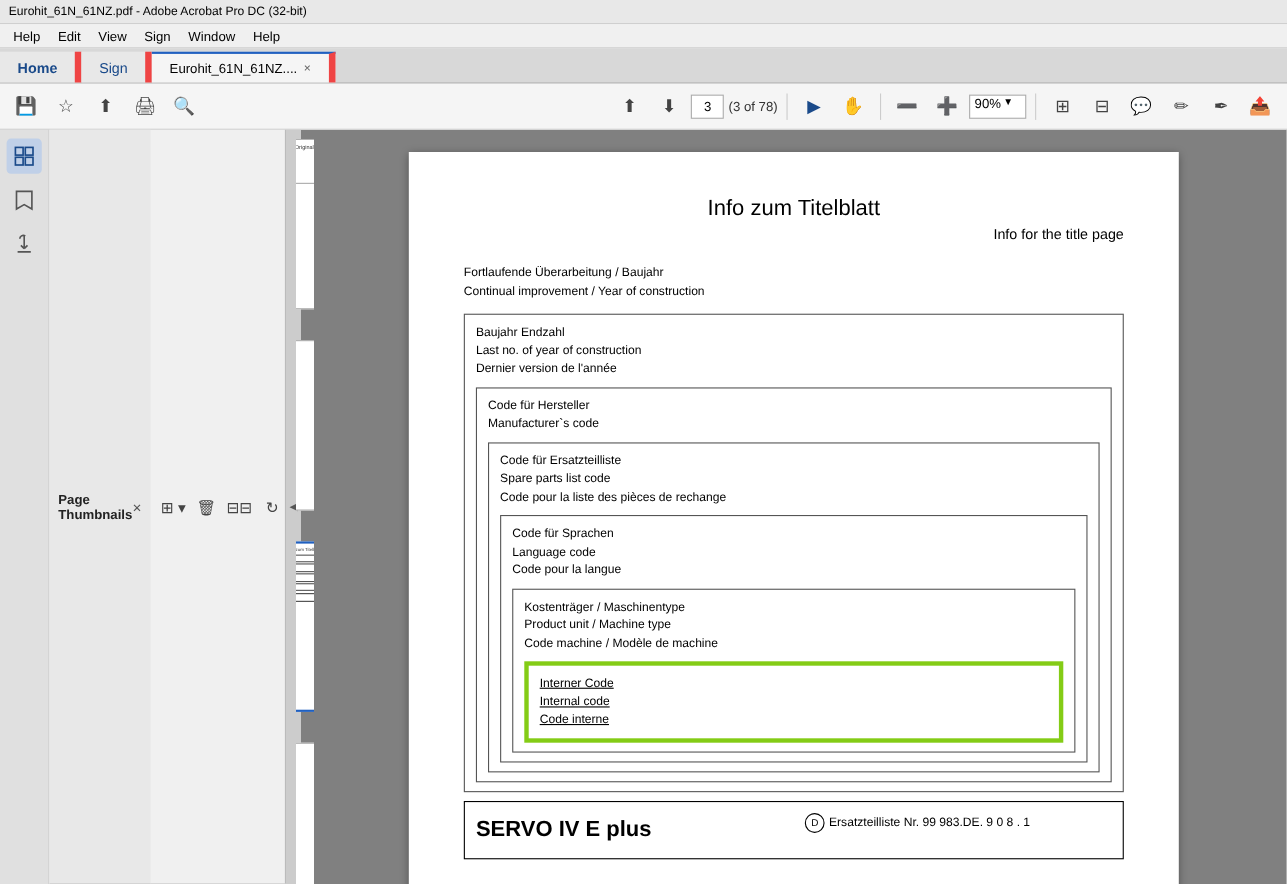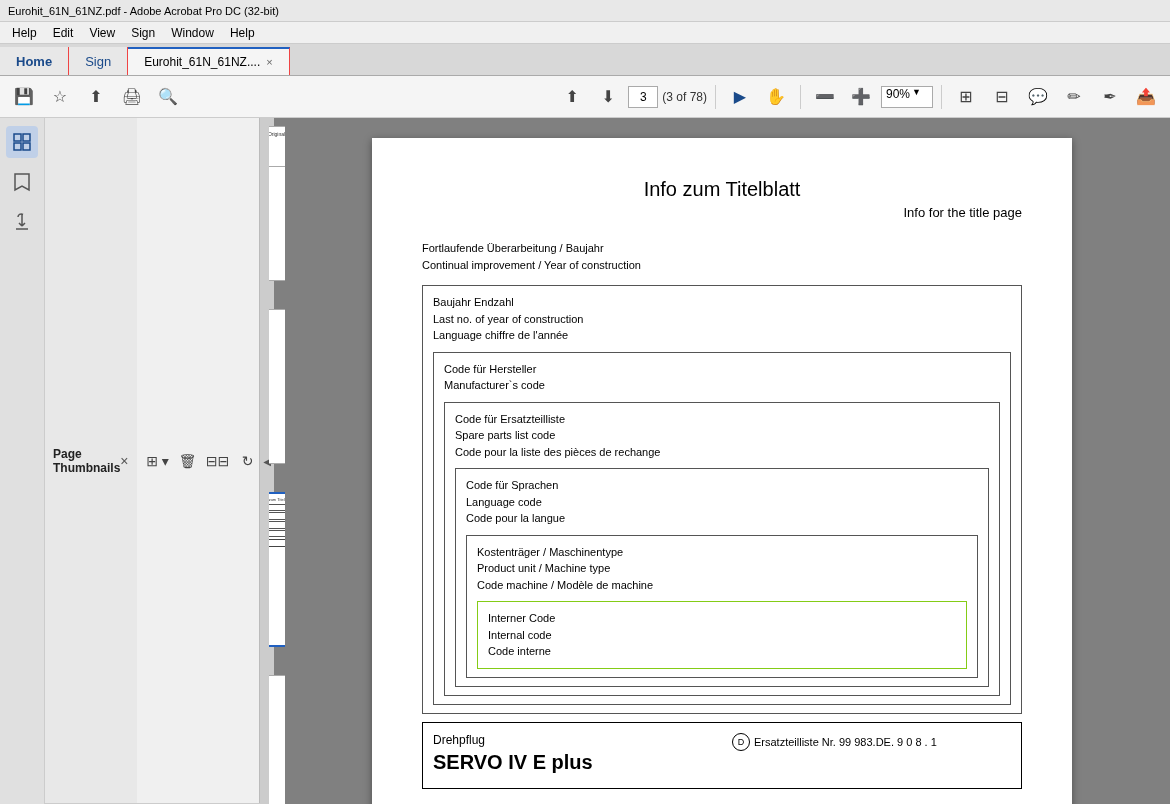--- a/index.html
+++ b/index.html
@@ -41,21 +41,21 @@
       padding: 0 0;
       border-bottom: 1px solid #aaa;
     }
     .tab {
       height: 28px;
       padding: 0 16px;
       display: flex;
       align-items: center;
       font-size: 13px;
       cursor: pointer;
-      border-right: 1px solid #ef4444;
+      border-right: 6px solid #ef4444;
       background: #e8e8e8;
     }
     .tab.active {
       background: #f5f5f5;
       border-top: 2px solid #2060c0;
       font-weight: normal;
     }
     .tab-home { font-weight: bold; color: #1a4a8a; }
     .tab-tools { color: #1a4a8a; }
     .tab-doc {
@@ -490,55 +490,54 @@
       <div style="margin-top:20px;">
         <div class="pdf-section-text">Fortlaufende Überarbeitung / Baujahr</div>
         <div class="pdf-section-text">Continual improvement / Year of construction</div>
       </div>
 
       <div style="margin-top:12px;position:relative;">
 
         <div style="border:1px solid #555;padding:8px 10px;margin-bottom:0;position:relative;">
           <div class="pdf-section-text" style="font-weight:normal;">Baujahr Endzahl</div>
           <div class="pdf-section-text">Last no. of year of construction</div>
-          <div class="pdf-section-text">Language chiffre de l'année</div>
+          <div class="pdf-section-text">Dernier version de l'année</div>
 
           <div style="border:1px solid #555;padding:8px 10px;margin-top:8px;position:relative;">
             <div class="pdf-section-text">Code für Hersteller</div>
             <div class="pdf-section-text">Manufacturer`s  code</div>
 
             <div style="border:1px solid #555;padding:8px 10px;margin-top:8px;">
               <div class="pdf-section-text">Code für Ersatzteilliste</div>
               <div class="pdf-section-text">Spare parts list code</div>
               <div class="pdf-section-text">Code pour la liste des pièces de rechange</div>
 
               <div style="border:1px solid #555;padding:8px 10px;margin-top:8px;">
                 <div class="pdf-section-text">Code für Sprachen</div>
                 <div class="pdf-section-text">Language code</div>
                 <div class="pdf-section-text">Code pour la langue</div>
 
                 <div style="border:1px solid #555;padding:8px 10px;margin-top:8px;">
                   <div class="pdf-section-text">Kostenträger / Maschinentype</div>
                   <div class="pdf-section-text">Product unit / Machine type</div>
                   <div class="pdf-section-text">Code machine / Modèle de machine</div>
 
-                  <div style="border:1px solid #84cc16;padding:8px 10px;margin-top:8px;">
+                  <div style="border:4px solid #84cc16;padding:8px 10px;margin-top:8px;text-decoration:underline;">
                     <div class="pdf-section-text">Interner Code</div>
                     <div class="pdf-section-text">Internal code</div>
                     <div class="pdf-section-text">Code interne</div>
                   </div>
                 </div>
               </div>
             </div>
           </div>
         </div>
 
         <div style="border:1px solid #000;margin-top:8px;display:flex;padding:10px;gap:20px;">
           <div style="flex:1;">
-            <div style="font-size:12px;">Drehpflug</div>
             <div style="font-size:20px;font-weight:bold;margin:4px 0;">SERVO IV E plus</div>
 
           </div>
           <div style="flex:1;display:flex;flex-direction:column;gap:6px;">
             <div class="circle-item">
               <span class="circle-label">D</span>
               <span>Ersatzteilliste   Nr. 99 983.DE. 9 0 8 . 1</span>
             </div>
 
           </div>

